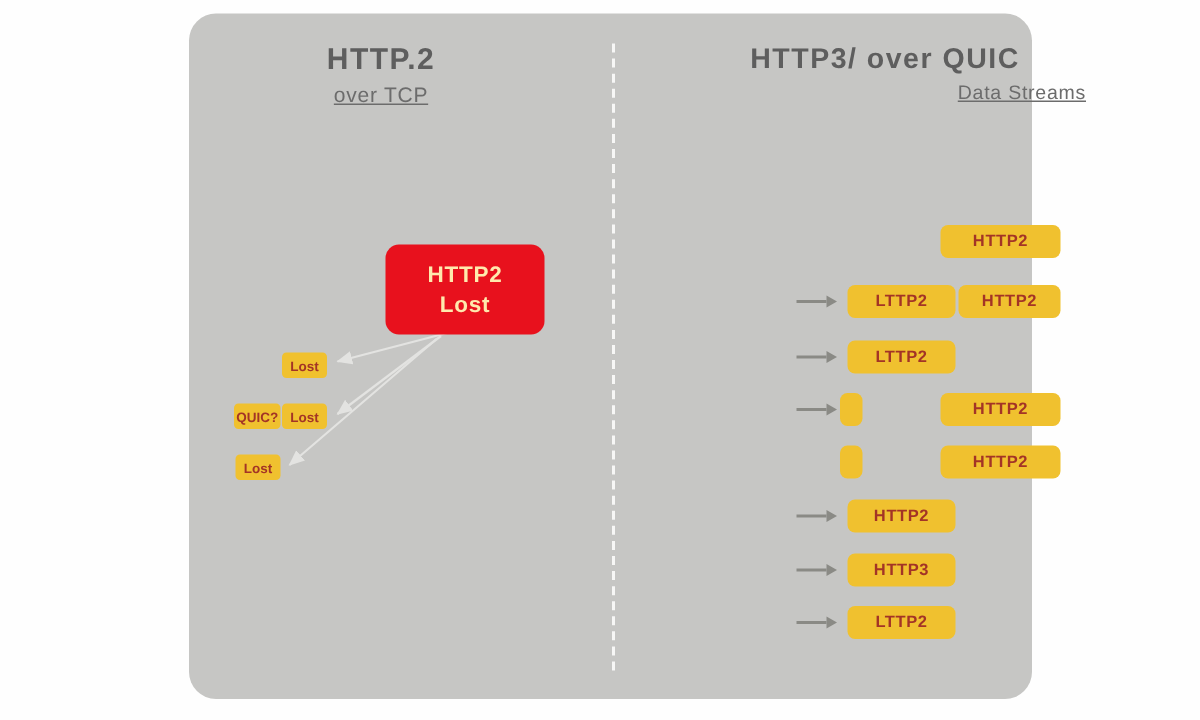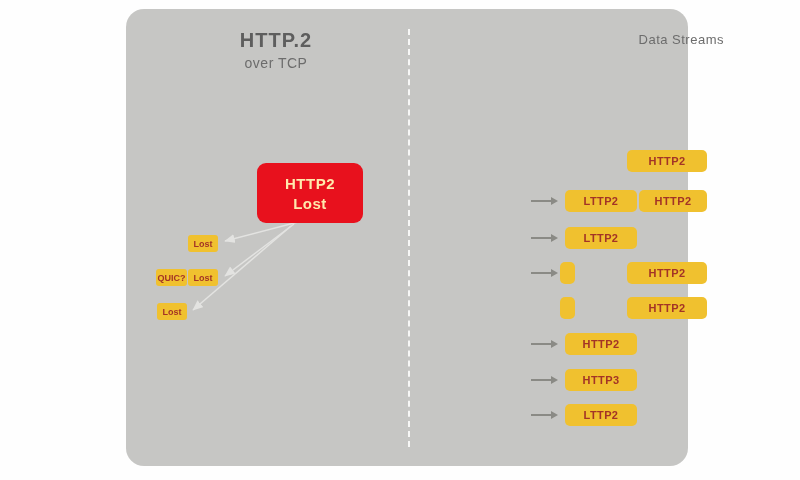--- a/index.html
+++ b/index.html
@@ -24,21 +24,21 @@
     position: absolute;
     left: 282px; top: 20px;
     height: 418px; width: 0;
     border-left: 2px dashed rgba(255,255,255,0.85);
   }
   .col-head { position: absolute; text-align: center; color: #616161; }
   .col-head .t {
     font-size: 20px; font-weight: bold; letter-spacing: 1px; color: #5e5e5e;
   }
   .col-head .s {
-    font-size: 14px; margin-top: 3px; color: #6c6c6c; letter-spacing: 0.5px;
+    font-size: 14px; margin-top: 3px; color: #6c6c6c; letter-spacing: 0.5px; text-decoration: underline;
   }
   .redbox {
     position: absolute;
     background: var(--box-red, #e8111d);
     border-radius: 9px;
     color: #ffe9ad;
     display: flex; flex-direction: column; align-items: center; justify-content: center;
     gap: 3px;
     font-size: 15px; font-weight: bold; letter-spacing: 0.5px;
   }
@@ -67,26 +67,27 @@
   }
 </style>
 </head>
 <body>
 
 <div class="stage">
   <div class="panel">
 
     <div class="divider"></div>
 
-    <div class="col-head" style="left:35px; top:20px; width:230px;">
+    <div class="col-head" style="left:13px; top:20px; width:230px;">
       <div class="t">HTTP.2</div>
       <div class="s">over TCP</div>
     </div>
 
     <div class="col-head" style="left:330px; top:20px; width:268px;">
+      <div class="t" style="font-size:19px;">HTTP3/ over QUIC</div>
       <div class="s" style="font-size:13px;text-align:right;">Data Streams</div>
     </div>
 
     <svg class="abs" width="562" height="457" style="left:0; top:0;">
       <defs>
         <marker id="ah" markerWidth="9" markerHeight="8" refX="6.5" refY="3" orient="auto">
           <path d="M0,0 L7,3 L0,6 z" fill="#e3e3e1"></path>
         </marker>
       </defs>
       <line x1="172" y1="213" x2="99" y2="232" stroke="#e3e3e1" stroke-width="1.5" marker-end="url(#ah)"></line>

